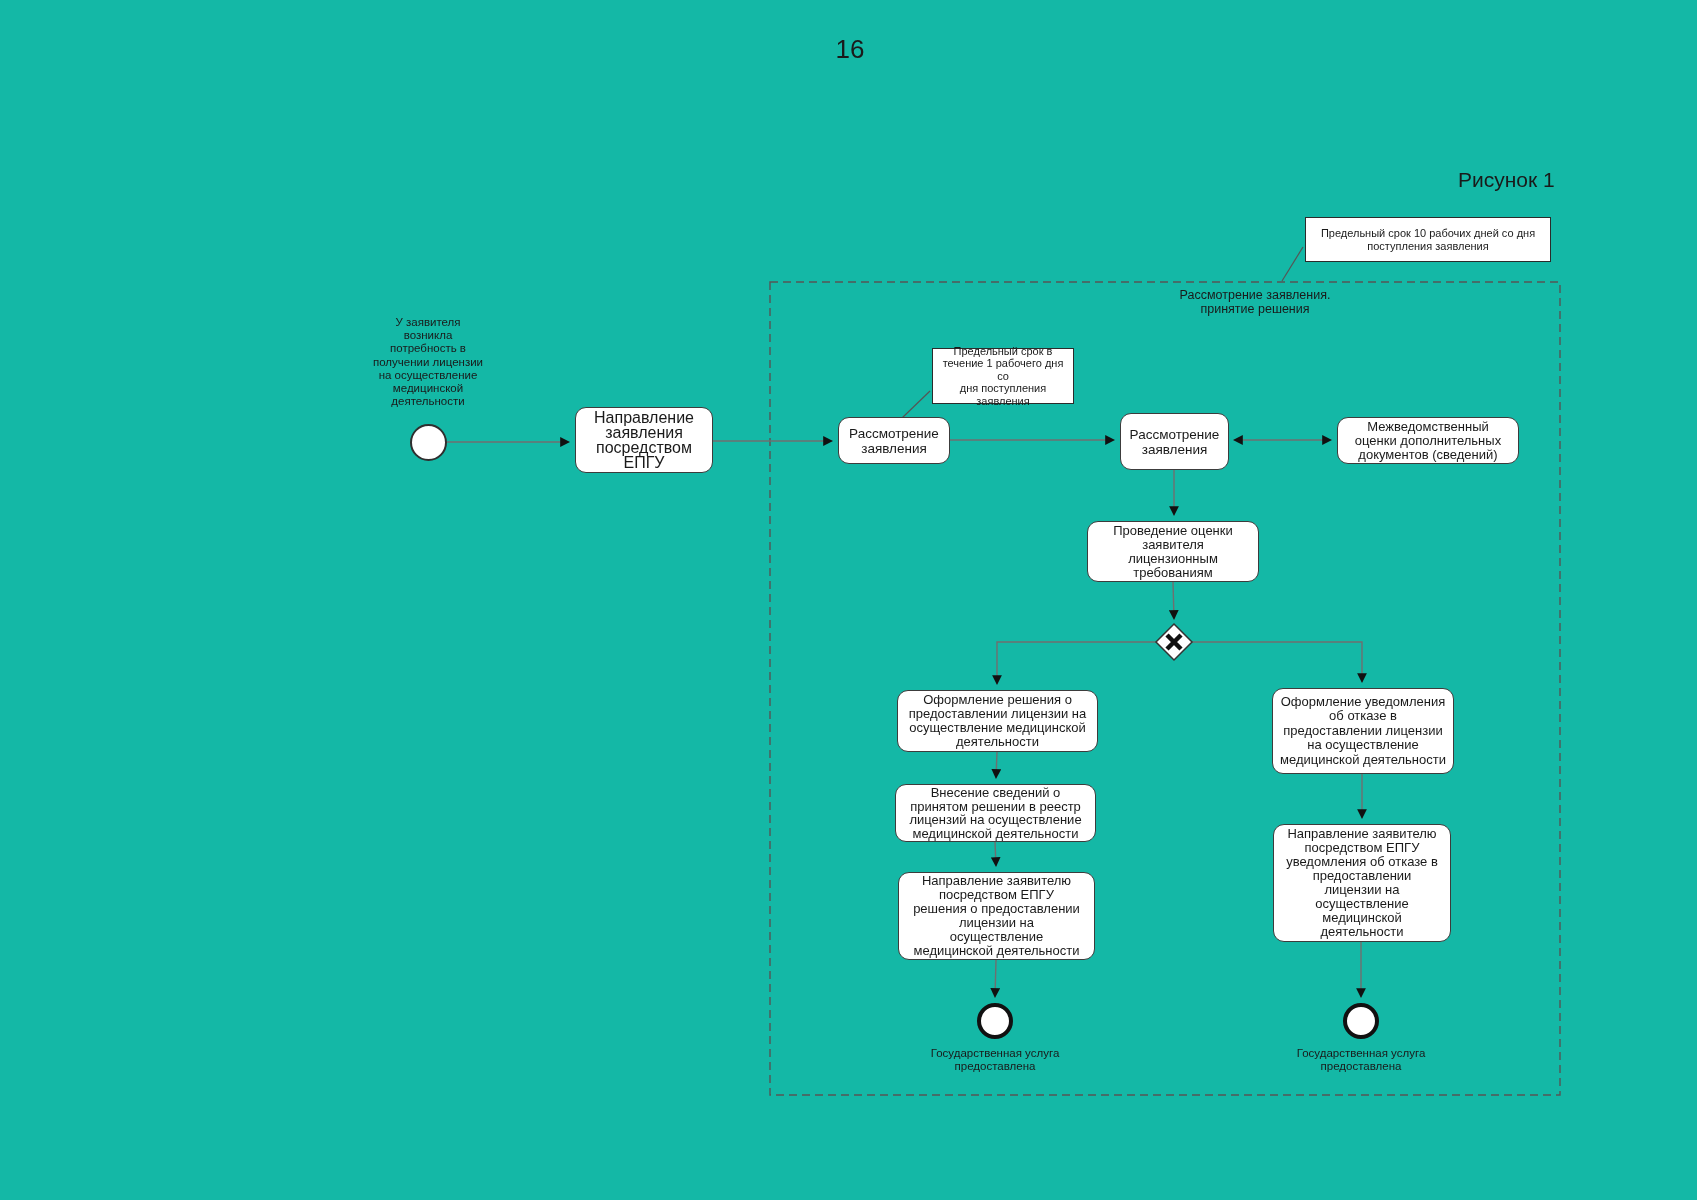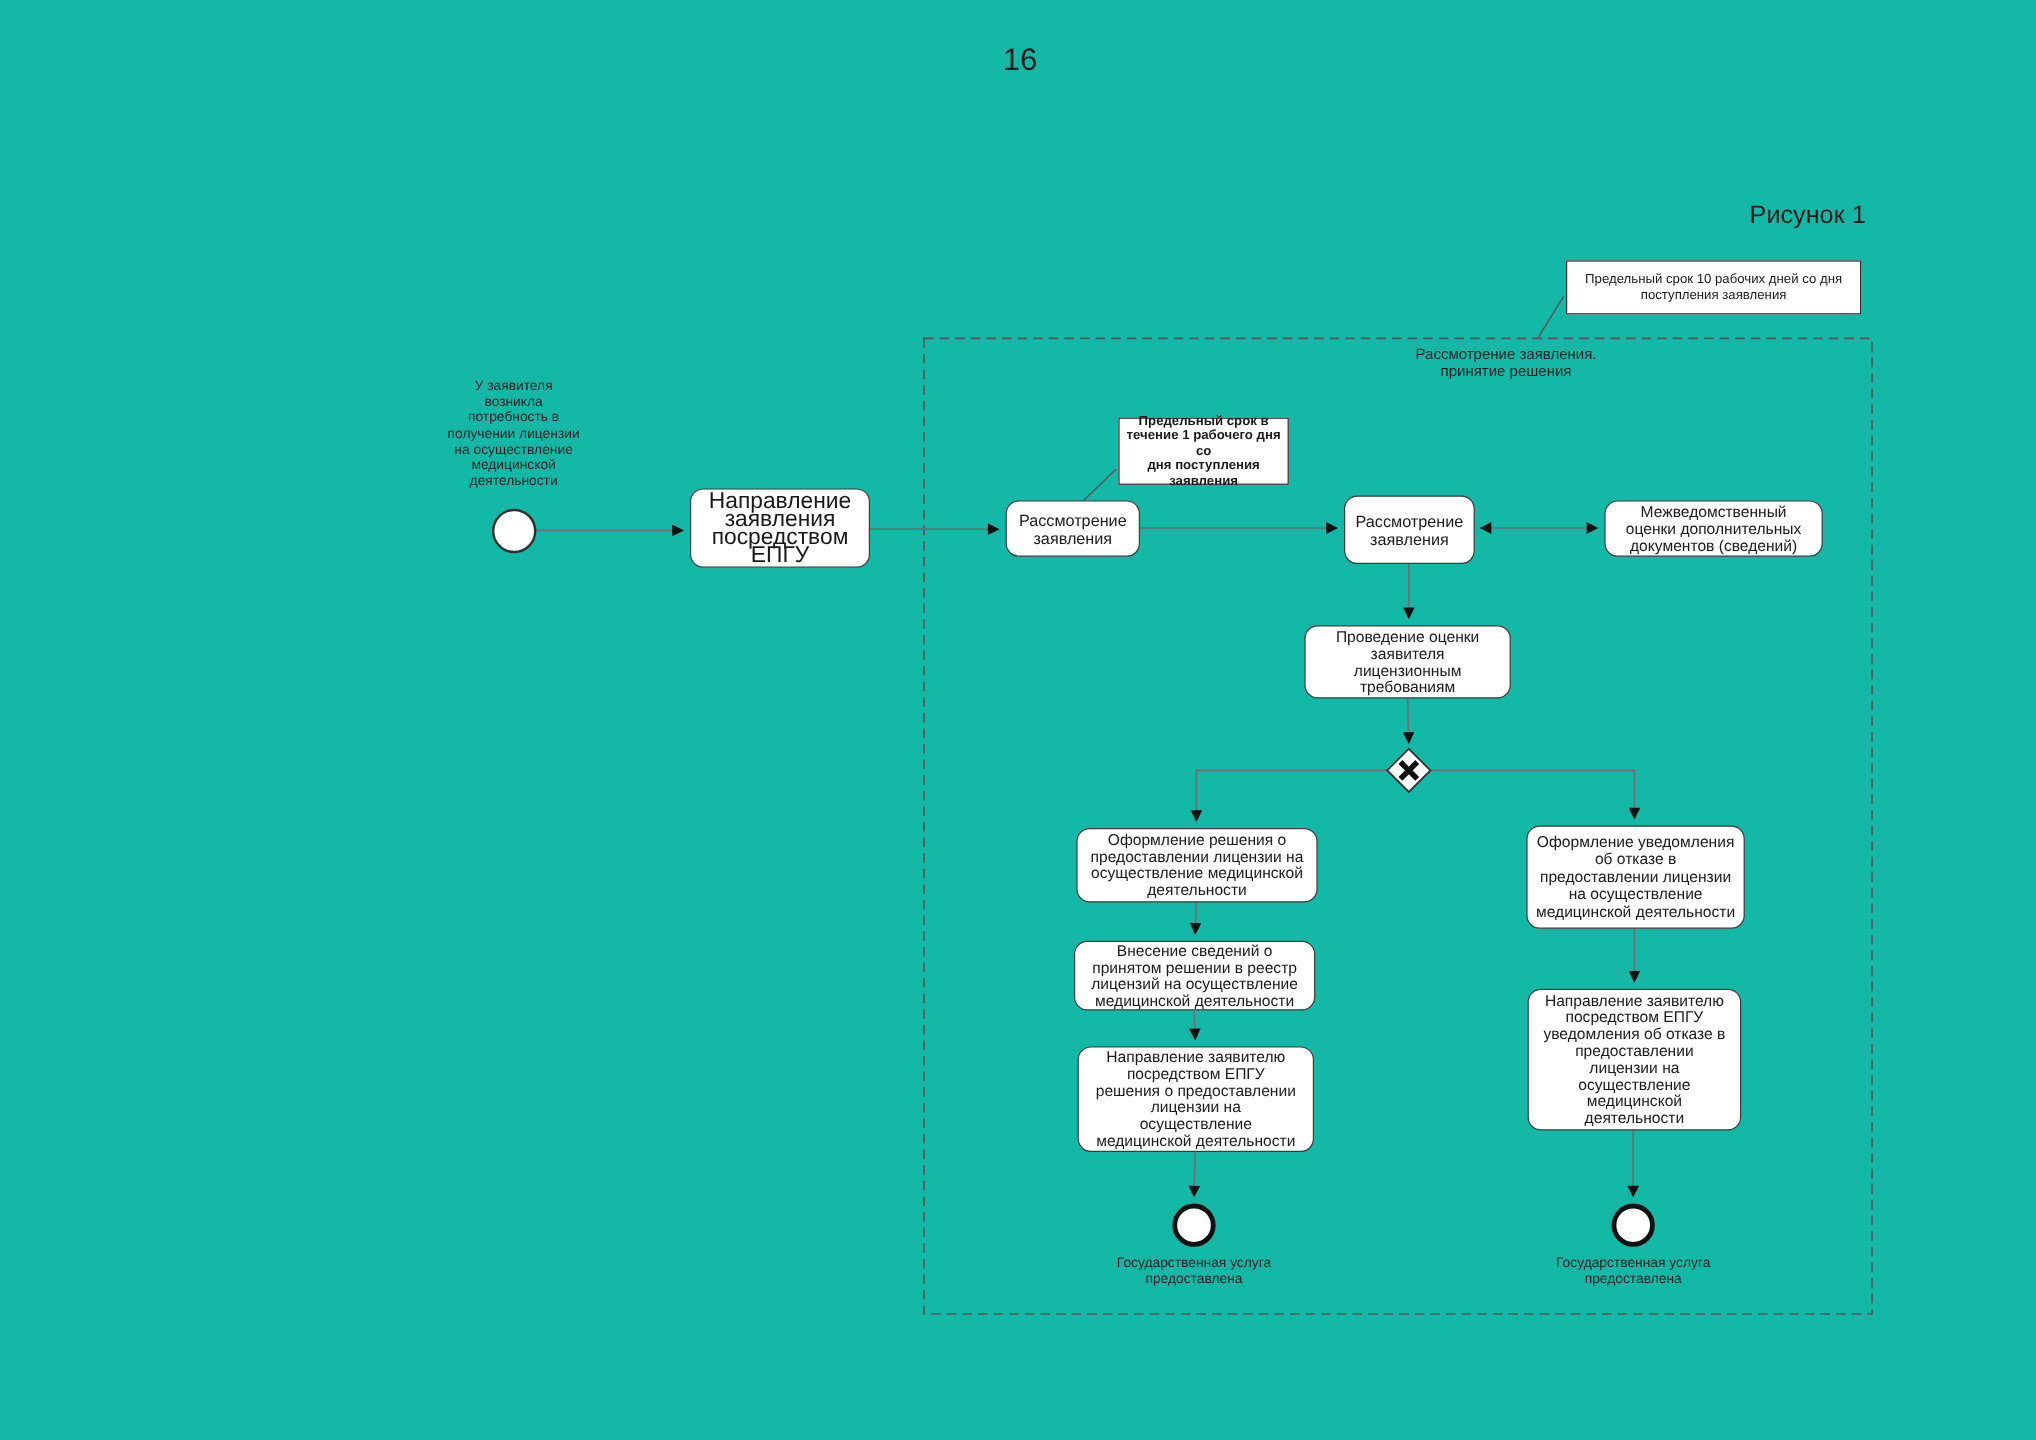--- a/index.html
+++ b/index.html
@@ -67,35 +67,35 @@
     </g>
   </svg>
 
   <div class="label page-num" style="left:800px; top:34px; width:100px;">16</div>
   <div class="label figure" style="left:1458px; top:168px; width:180px;">Рисунок 1</div>
   <div class="label sub-title" style="left:1120px; top:288px; width:270px;">Рассмотрение заявления.
 принятие решения</div>
 
   <div class="note" style="left:1305px; top:217px; width:246px; height:45px;">Предельный срок 10 рабочих дней со дня
 поступления заявления</div>
-  <div class="note" style="left:932px; top:348px; width:142px; height:56px; line-height:12.5px;font-weight:bold;">Предельный срок в
+  <div class="note" style="left:932px; top:348px; width:142px; height:56px; line-height:12.5px;">Предельный срок в
 течение 1 рабочего дня со
 дня поступления
 заявления</div>
 
   <div class="label start-label" style="left:333px; top:316px; width:190px;">У заявителя
 возникла
 потребность в
 получении лицензии
 на осуществление
 медицинской
 деятельности</div>
   <div class="event start" style="left:410px; top:424px;"></div>
 
-  <div class="task" style="left:575px; top:407px; width:150px; height:66px; font-size:19px; line-height:15px;">Направление
+  <div class="task" style="left:575px; top:407px; width:138px; height:66px; font-size:16px; line-height:15px;">Направление
 заявления
 посредством ЕПГУ</div>
   <div class="task" style="left:838px; top:417px; width:112px; height:47px; font-size:13.5px; line-height:15px;">Рассмотрение
 заявления</div>
   <div class="task" style="left:1120px; top:413px; width:109px; height:57px; font-size:13.5px; line-height:15px;">Рассмотрение
 заявления</div>
   <div class="task" style="left:1337px; top:417px; width:182px; height:47px;">Межведомственный
 оценки дополнительных
 документов (сведений)</div>
   <div class="task" style="left:1087px; top:521px; width:172px; height:61px;">Проведение оценки

